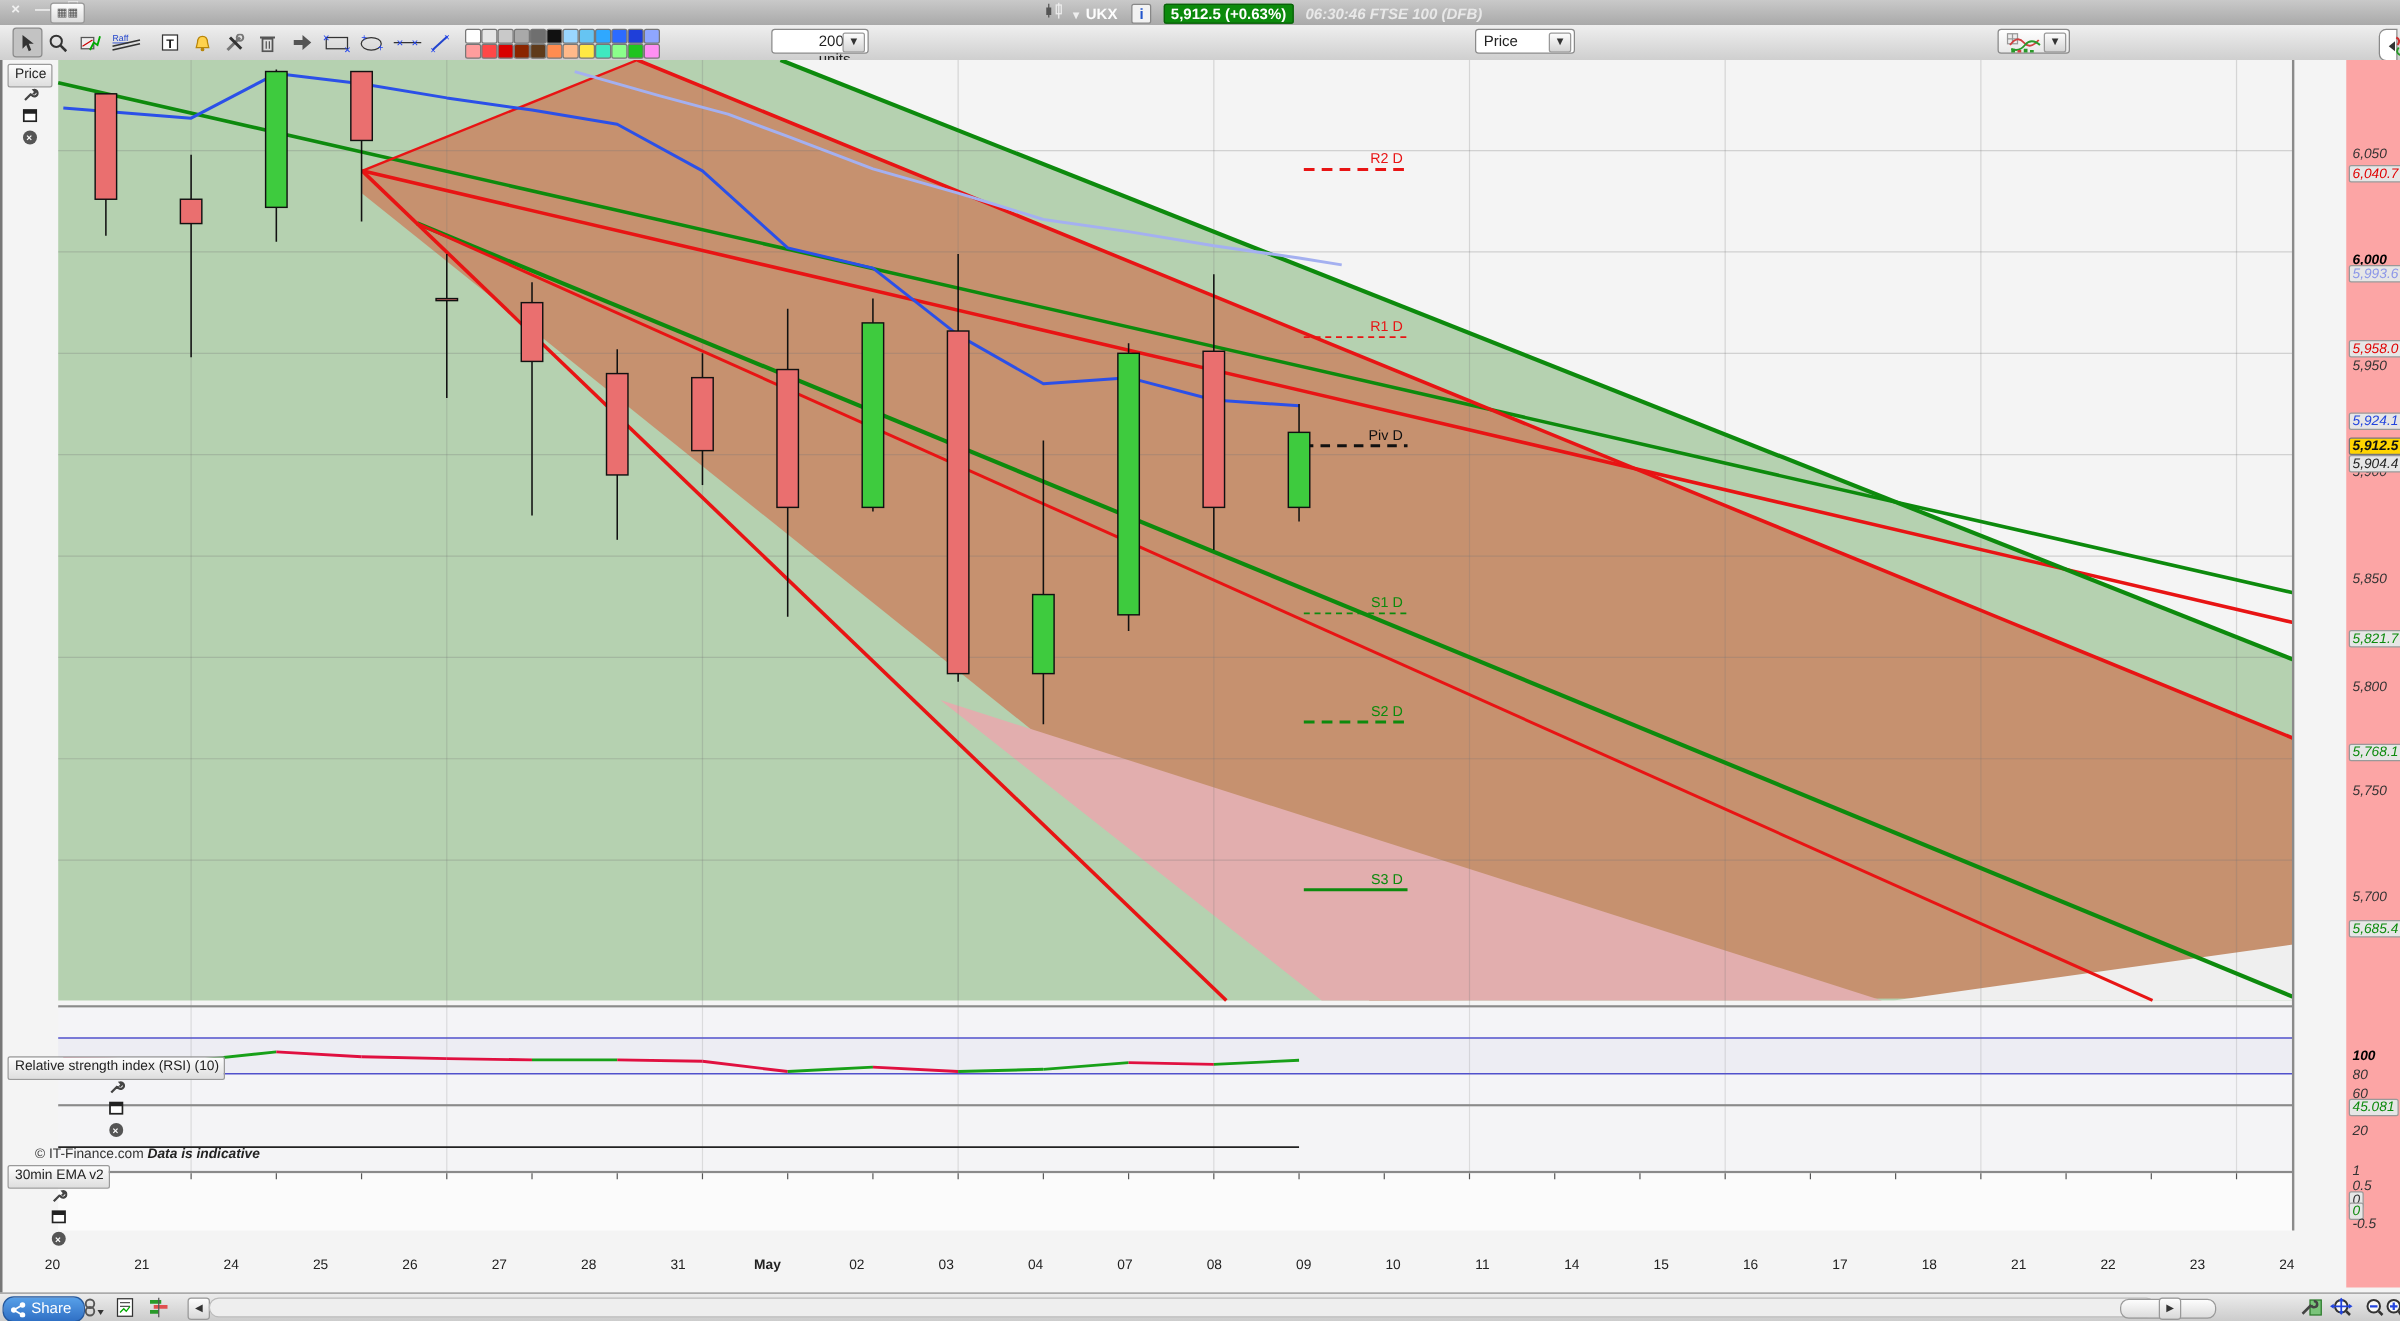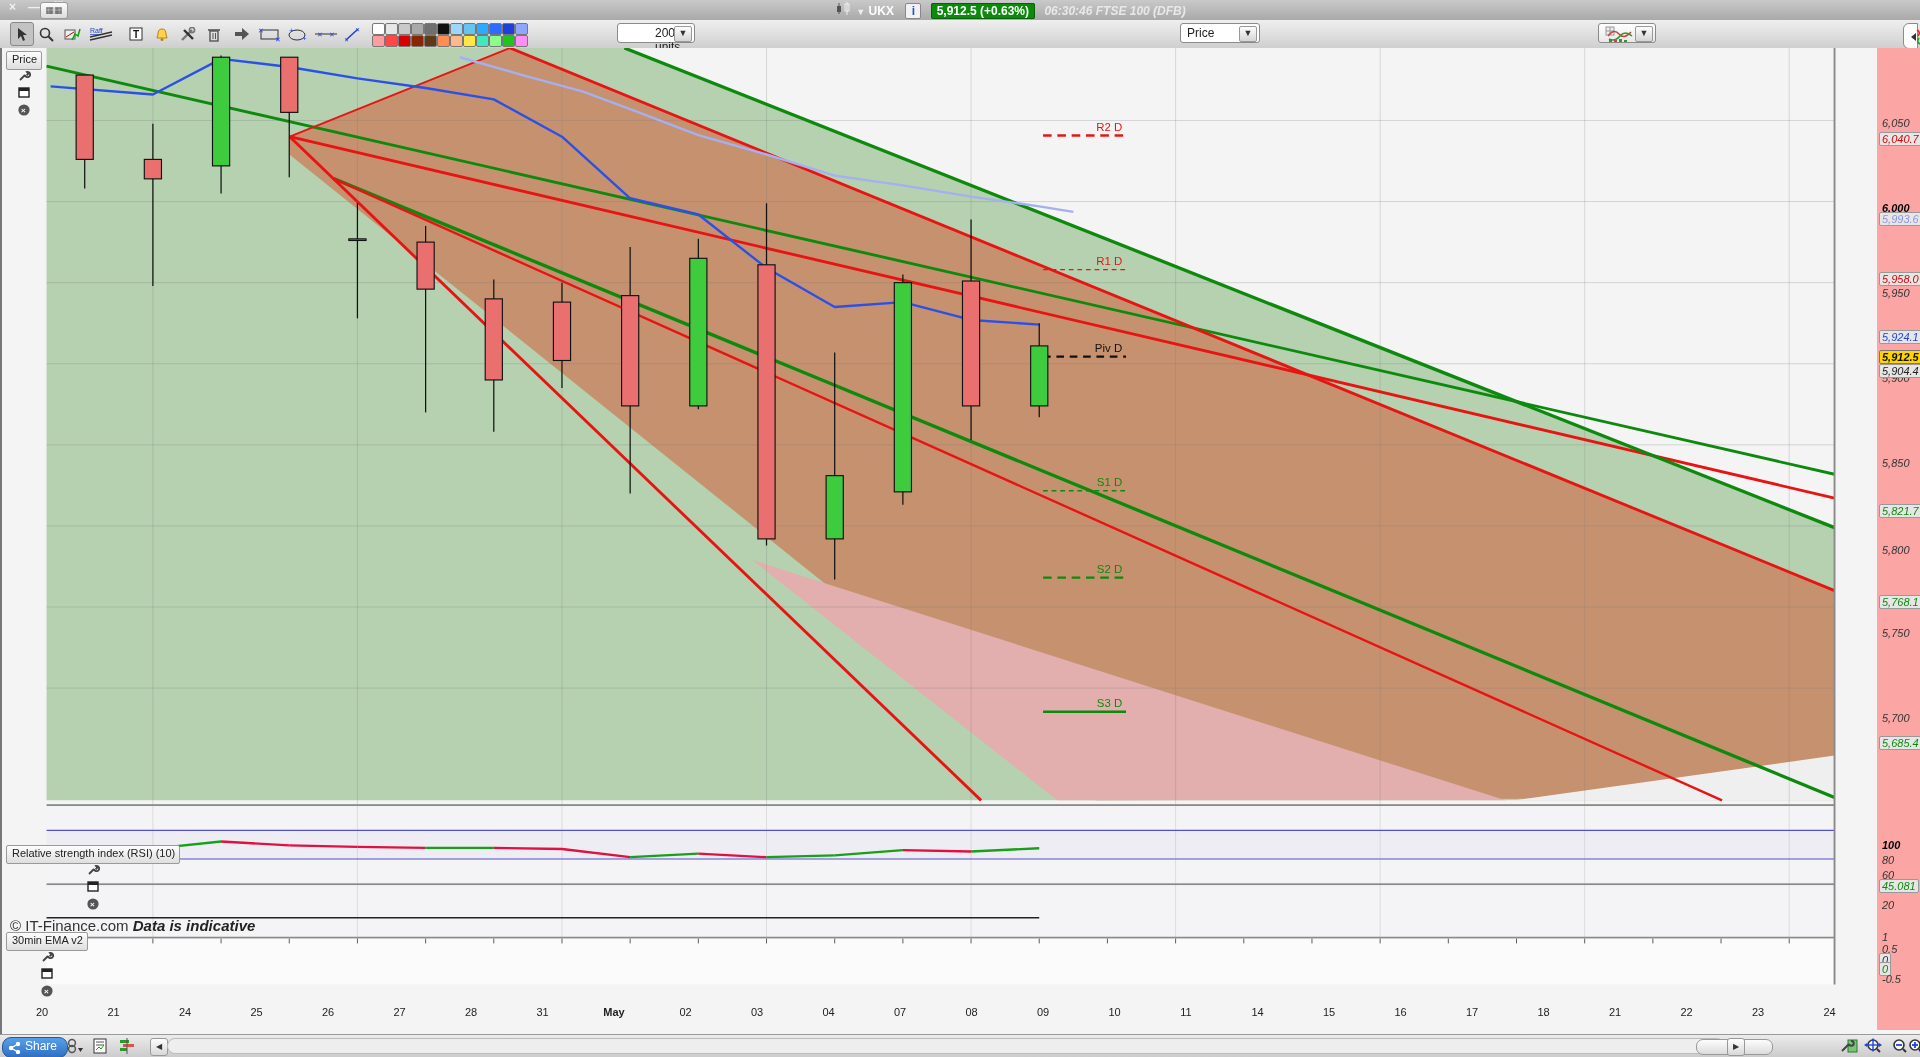--- a/index.html
+++ b/index.html
@@ -29,21 +29,21 @@
   .axbadge{position:absolute;left:2px;padding:0 2px;border:1px solid #999;border-radius:2px;background:#e6e6e6;font-size:11px;white-space:nowrap;}
   .b-red{color:#e00000;}
   .b-lav{color:#8c96e8;}
   .b-blue{color:#2244dd;}
   .b-last{background:#ffd400;color:#111;border-color:#777;font-weight:bold;}
   .b-piv{color:#222;}
   .b-grn{color:#0c8a0c;}
   
   .chip{position:absolute;height:16px;background:linear-gradient(#fdfdfd,#dedede);border:1px solid #9a9a9a;border-radius:2px;font-size:11px;color:#222;padding:1px 4px 0 5px;white-space:nowrap;display:flex;gap:5px;align-items:center;flex-direction:column;}
   .chip .ic{width:13px;height:12px;display:inline-block;}
-  #copyright{left:8px;top:869px;font-size:15px;color:#333;}
+  #copyright{left:26px;top:869px;font-size:11px;color:#333;}
   #copyright i{color:#222;}
   
   .datelab{position:absolute;top:0;font-size:11px;color:#222;transform:translateX(-50%);}
   .datelab.bold{font-weight:bold;}
   
   #bottombar{left:0;top:1034px;width:1920px;height:23px;background:linear-gradient(#ececec,#cacaca);border-top:1px solid #9a9a9a;}
   #sharebtn{left:2px;top:2px;height:18px;background:linear-gradient(#58a0e8,#2f6fc4);border:1px solid #24589d;border-radius:9px;color:#fff;font-size:12px;padding:1px 10px 0 22px;}
   #sharebtn svg{position:absolute;left:5px;top:3px;}
   .bico{position:absolute;top:3px;width:18px;height:16px;}
   #hscroll{left:150px;top:3px;height:16px;width:1638px;}

